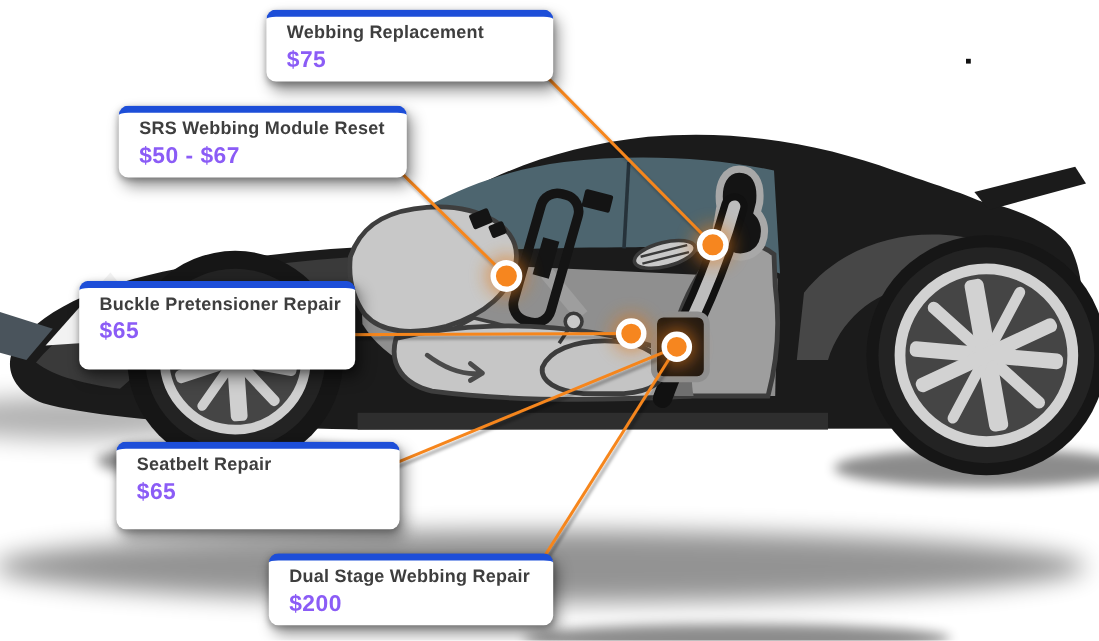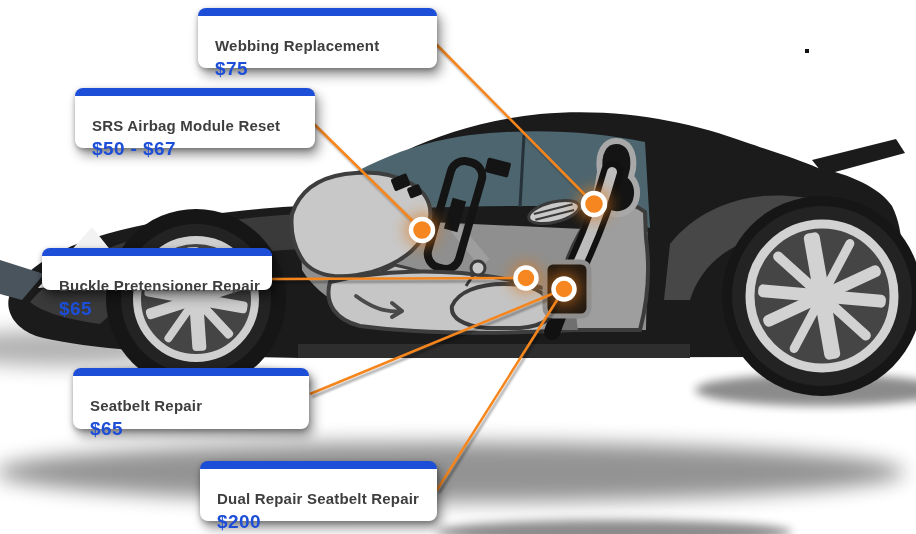--- a/index.html
+++ b/index.html
@@ -3,36 +3,36 @@
 <meta charset="utf-8">
 <style>
   html,body{margin:0;padding:0;background:#ffffff;}
   .stage{
     position:relative;width:916px;height:534px;overflow:hidden;
     background:#ffffff;font-family:"Liberation Sans", sans-serif;
   }
   .stage svg{position:absolute;left:0;top:0;}
   .callout{
     position:absolute;box-sizing:border-box;background:#ffffff;
-    border-top:8px solid #1d4ed8;border-radius:8px;
+    border-top:6px solid #1d4ed8;border-radius:8px;
     box-shadow:4px 7px 12px rgba(0,0,0,0.42), 0 2px 5px rgba(0,0,0,0.28);
-    padding:20px 16px 6px 17px;z-index:3;
+    padding:4px 16px 6px 17px;z-index:3;margin-left:24px;
   }
   .callout .svc{
     color:#3E3E3E;font-size:15px;font-weight:bold;letter-spacing:.2px;
     line-height:20px;white-space:nowrap;
   }
   .callout .price{
-    color:#1d4ed8;font-size:19px;font-weight:bold;letter-spacing:.4px;
+    color:#8b5cf6;font-size:19px;font-weight:bold;letter-spacing:.4px;
     line-height:24px;margin-top:1px;
   }
   #co-webbing {left:198px;top:8px;  width:239px;height:60px;}
   #co-srs     {left:75px; top:88px; width:240px;height:60px;}
-  #co-buckle  {left:42px; top:248px;width:230px;height:42px;}
-  #co-seatbelt{left:73px; top:368px;width:236px;height:61px;}
+  #co-buckle  {left:42px; top:234px;width:230px;height:74px;}
+  #co-seatbelt{left:73px; top:368px;width:236px;height:73px;}
   #co-dual    {left:200px;top:461px;width:237px;height:60px;}
 </style>
 </head>
 <body>
 
 <div class="stage">
 
   <svg width="916" height="534" viewBox="0 0 916 534">
     <defs>
       <filter id="soft" x="-60%" y="-60%" width="220%" height="220%">
@@ -246,32 +246,32 @@
       </g>
     </g>
   </svg>
 
   <div class="callout" id="co-webbing">
     <div class="svc">Webbing Replacement</div>
     <div class="price">$75</div>
   </div>
 
   <div class="callout" id="co-srs">
-    <div class="svc">SRS Airbag Module Reset</div>
+    <div class="svc">SRS Webbing Module Reset</div>
     <div class="price">$50 - $67</div>
   </div>
 
   <div class="callout" id="co-buckle">
     <div class="svc">Buckle Pretensioner Repair</div>
     <div class="price">$65</div>
   </div>
 
   <div class="callout" id="co-seatbelt">
     <div class="svc">Seatbelt Repair</div>
     <div class="price">$65</div>
   </div>
 
   <div class="callout" id="co-dual">
-    <div class="svc">Dual Repair Seatbelt Repair</div>
+    <div class="svc">Dual Stage Webbing Repair</div>
     <div class="price">$200</div>
   </div>
 
 </div>
 
 </body></html>

